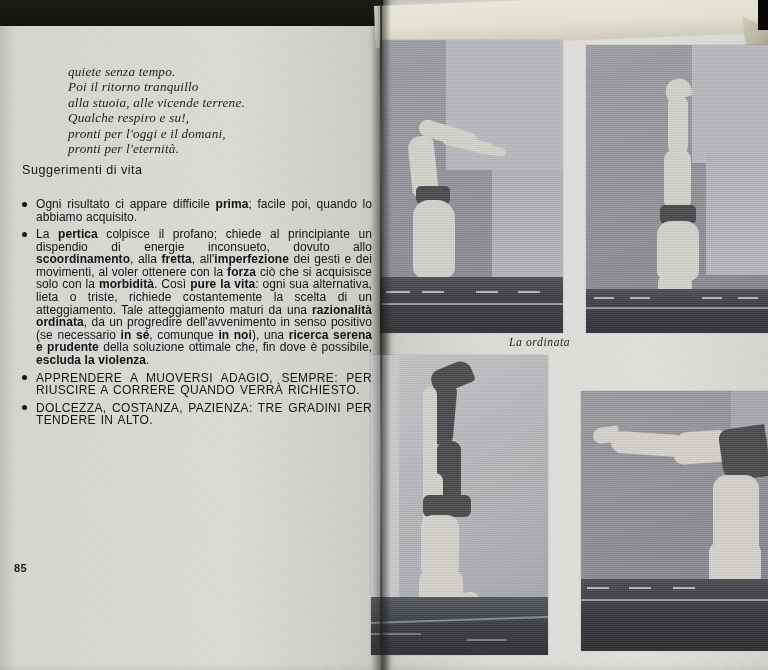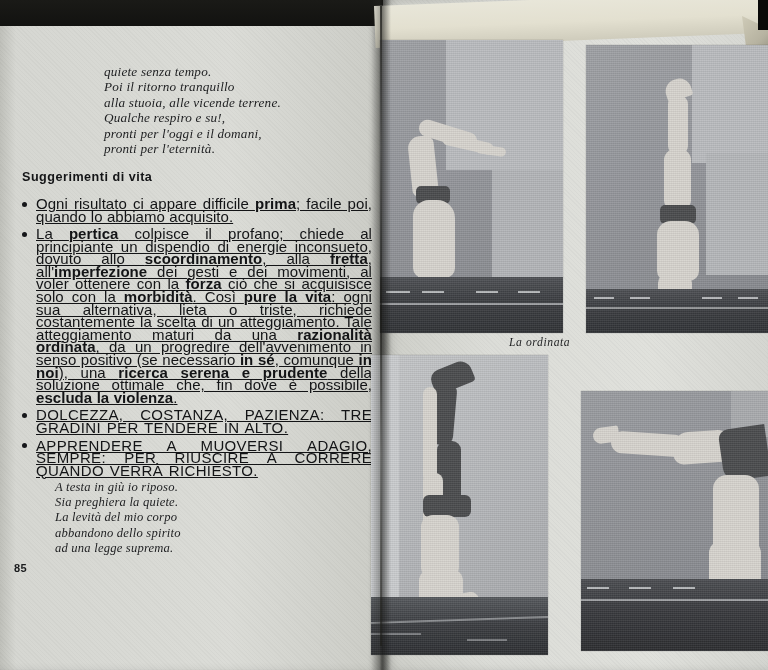--- a/index.html
+++ b/index.html
@@ -136,58 +136,56 @@
     font-size: 13.2px;
     line-height: 15.4px;
     letter-spacing: .2px;
     color: #1d1e20;
     white-space: pre-line;
   }
   #poem-top {
     left: 68px;
     top: 64px;
     width: 290px;
-    margin-left: 36px;
   }
   #poem-bottom {
     left: 55px;
     top: 480px;
     width: 280px;
     font-size: 12.6px;
     line-height: 15.2px;
   }
 
   #section-heading {
     position: absolute;
     left: 22px;
-    top: 170px;
+    top: 163px;
     font-family: "Liberation Sans", sans-serif;
-    font-weight: bold;
+    font-weight: normal;
     font-size: 12.6px;
     letter-spacing: .5px;
     color: #131416;
   }
 
   .bullets {
     position: absolute;
     left: 20px;
     top: 198px;
     width: 352px;
   }
   .bullet-item {
     position: relative;
     padding-left: 16px;
     margin-bottom: 5px;
-    font-size: 15px;
+    font-size: 12px;
     line-height: 12.55px;
     text-align: justify;
     color: #131416;
     letter-spacing: .05px;
     word-spacing: .2px;
-    text-decoration: underline;
   }
   .bullet-item .dot {
     position: absolute;
     left: 2px;
     top: 3.5px;
     width: 5px;
     height: 5px;
     border-radius: 50%;
     background: #16171a;
   }
@@ -300,33 +298,28 @@
         <div class="bullet-item">
           <span class="dot"></span>
           <span class="btxt">Ogni risultato ci appare difficile <b>prima</b>; facile poi, quando lo abbiamo acquisito.</span>
         </div>
         <div class="bullet-item" id="bullet-long">
           <span class="dot"></span>
           <span class="btxt">La <b>pertica</b> colpisce il profano; chiede al principiante un dispendio di energie inconsueto, dovuto allo <b>scoordinamento</b>, alla <b>fretta</b>, all'<b>imperfezione</b> dei gesti e dei movimenti, al voler ottenere con la <b>forza</b> ciò che si acquisisce solo con la <b>morbidità</b>. Così <b>pure la vita</b>: ogni sua alternativa, lieta o triste, richiede costantemente la scelta di un atteggiamento. Tale atteggiamento maturi da una <b>razionalità ordinata</b>, da un progredire dell'avvenimento in senso positivo (se necessario <b>in sé</b>, comunque <b>in noi</b>), una <b>ricerca serena e prudente</b> della soluzione ottimale che, fin dove è possibile, <b>escluda la violenza</b>.</span>
         </div>
         <div class="bullet-item bullet-caps">
           <span class="dot"></span>
-          <span class="btxt">DOLCEZZA, COSTANZA, PAZIENZA: TRE GRADINI PER TENDERE IN ALTO.</span>
+          <span class="btxt">APPRENDERE A MUOVERSI ADAGIO, SEMPRE: PER RIUSCIRE A CORRERE QUANDO VERRÀ RICHIESTO.</span>
         </div>
         <div class="bullet-item bullet-caps">
           <span class="dot"></span>
-          <span class="btxt">APPRENDERE A MUOVERSI ADAGIO, SEMPRE: PER RIUSCIRE A CORRERE QUANDO VERRÀ RICHIESTO.</span>
+          <span class="btxt">DOLCEZZA, COSTANZA, PAZIENZA: TRE GRADINI PER TENDERE IN ALTO.</span>
         </div>
       </div>
 
-      <div id="poem-bottom" class="poem">A testa in giù io riposo.
-Sia preghiera la quiete.
-La levità del mio corpo
-abbandono dello spirito
-ad una legge suprema.</div>
 
       <div id="page-number">85</div>
     </div>
   </div>
 
   <div id="page-right" class="page-block">
     <div class="paper-tex"></div>
   </div>
 
   <div id="page-edge-top"></div>

